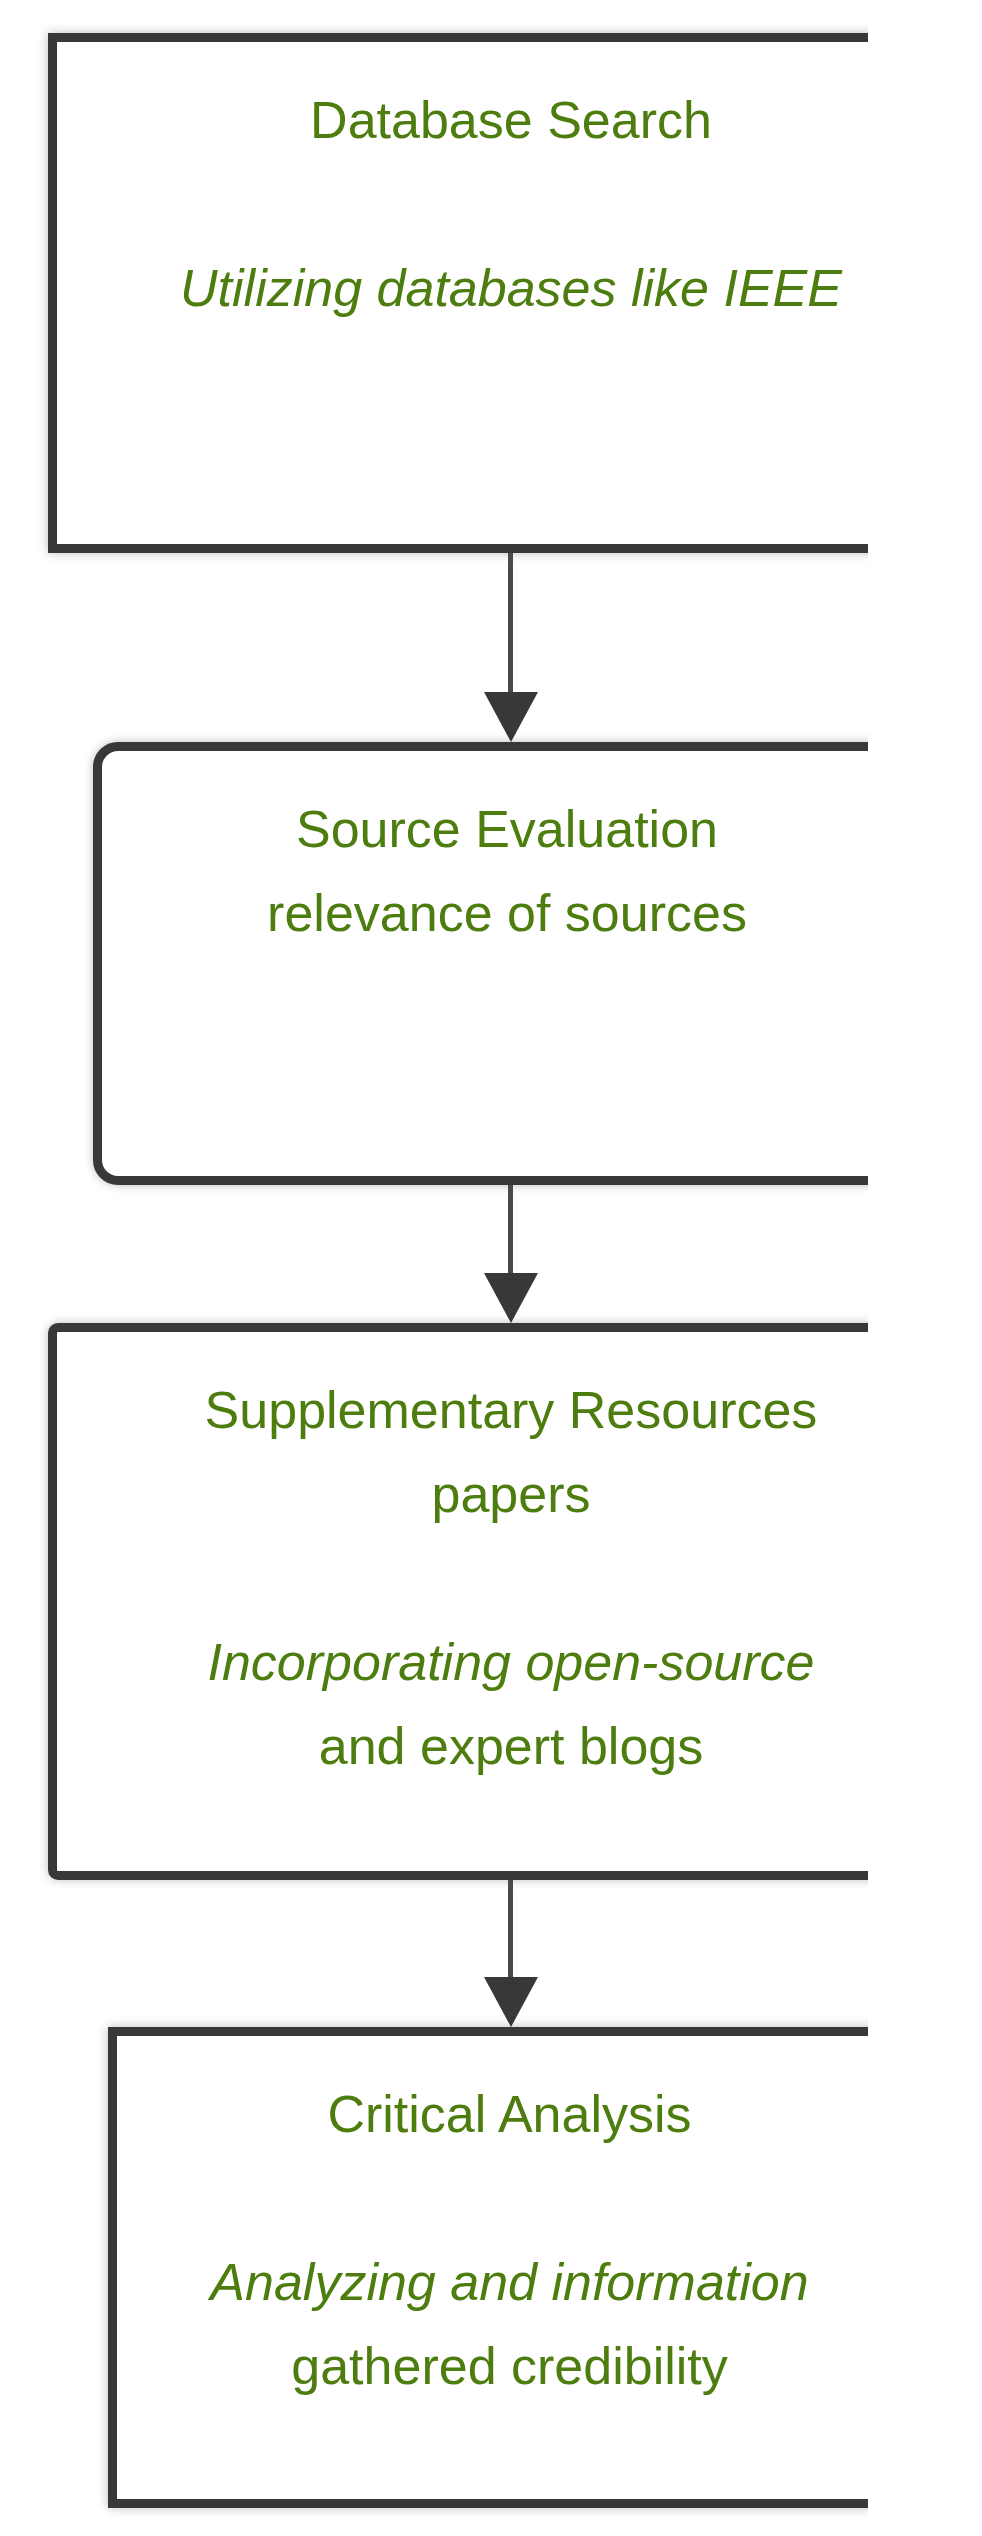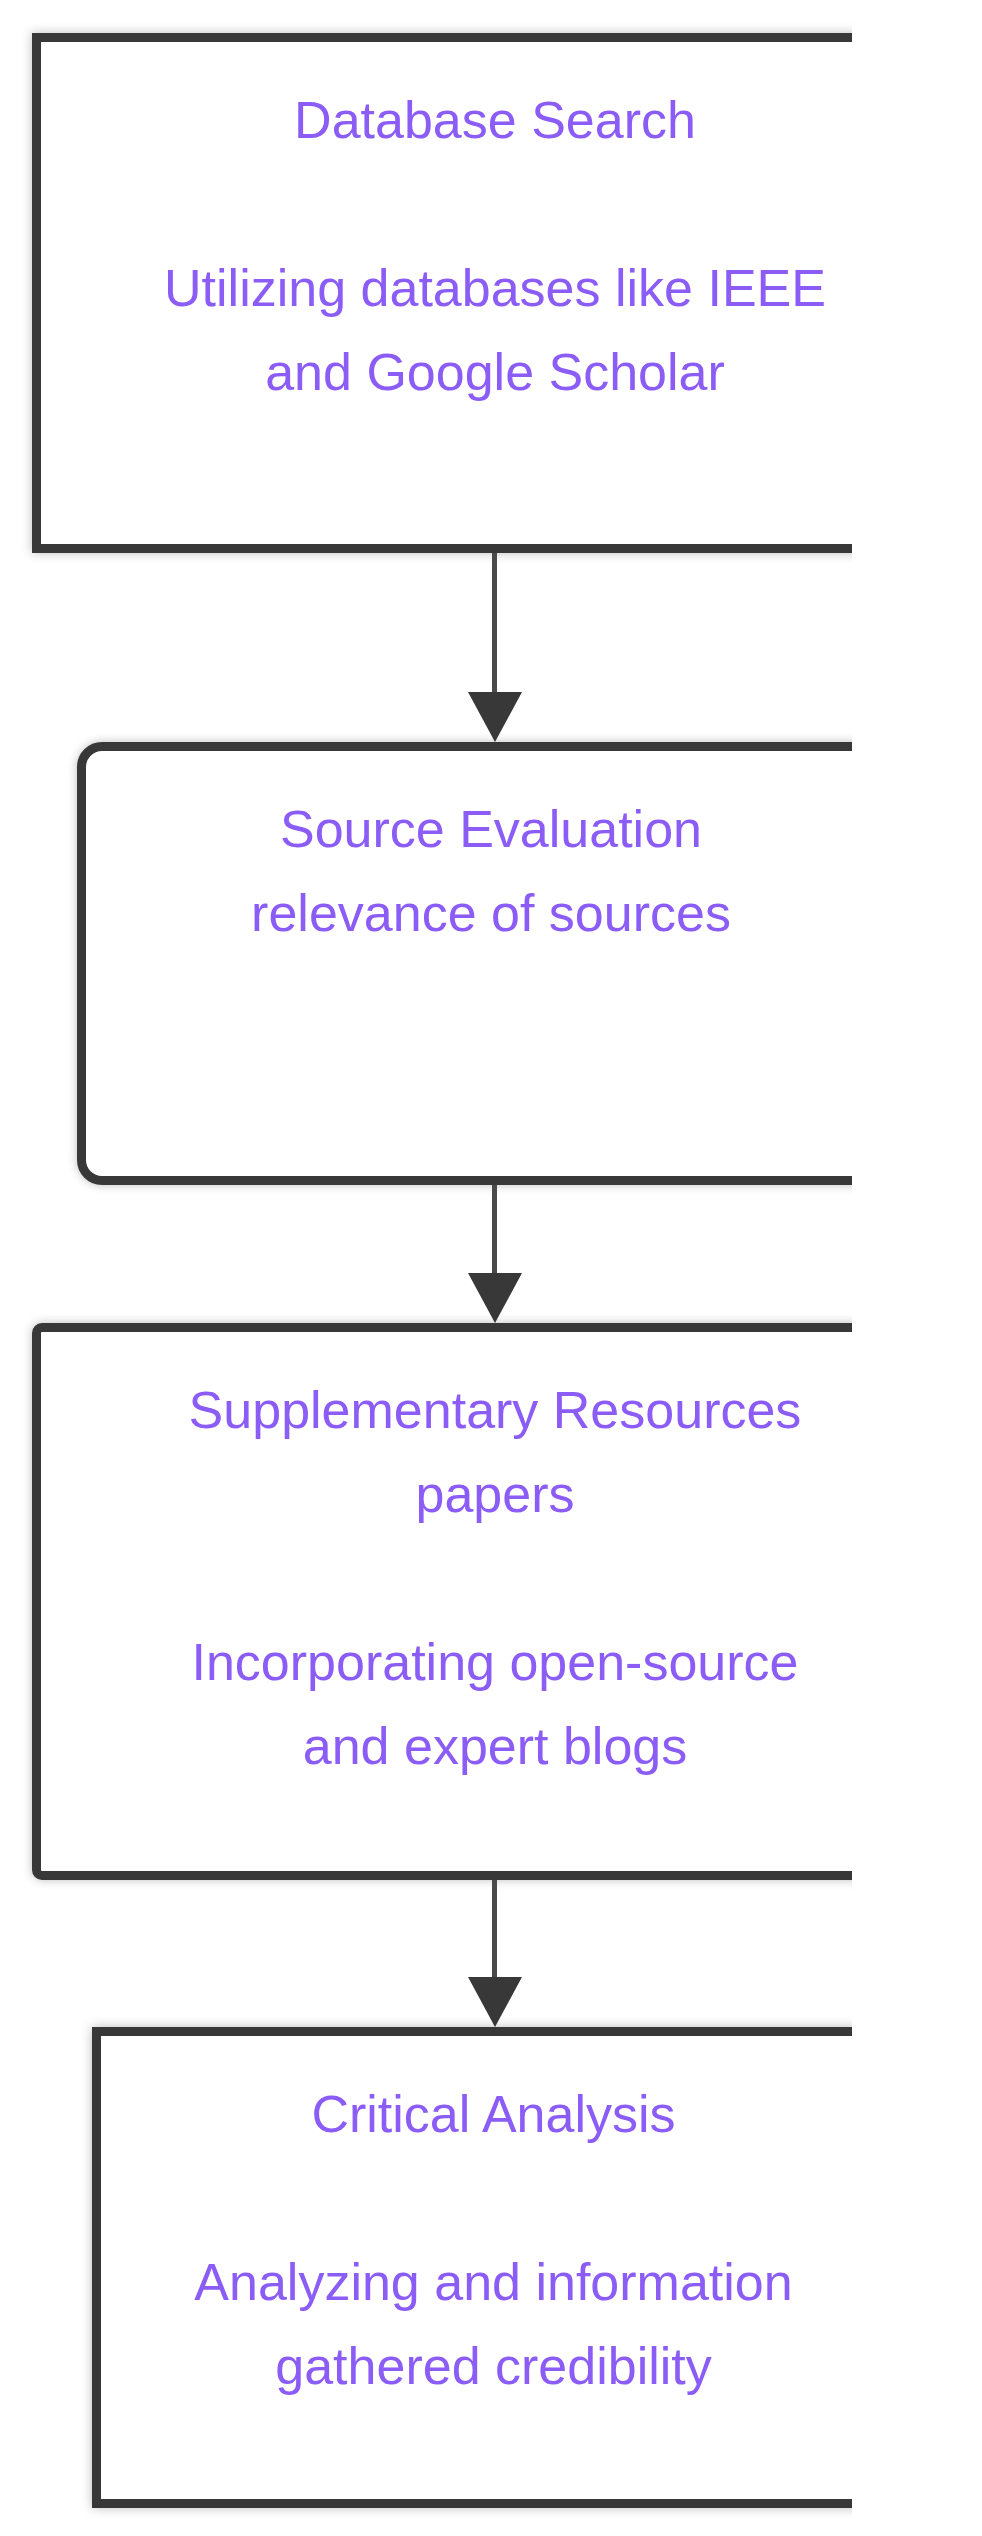--- a/index.html
+++ b/index.html
@@ -6,39 +6,41 @@
     margin: 0;
     padding: 0;
     background: #ffffff;
   }
   .canvas {
     position: relative;
     width: 852px;
     height: 2536px;
     background: #ffffff;
     font-family: "Liberation Sans", sans-serif;
-    color: #8b5cf6;
+    color: #4d7c0f;
     overflow: hidden;
+    margin-left: 16px;
   }
   .node {
     position: absolute;
     box-sizing: border-box;
     background: #ffffff;
     border: 9px solid #383838;
     box-shadow: 0 0 10px rgba(40,40,40,0.30);
     text-align: center;
     font-size: 52px;
     line-height: 84px;
     padding-top: 36px;
   }
   .node .line {
     white-space: nowrap;
   }
   .node .body-start {
     margin-top: 84px; 
+    font-style: italic;
   }
   .node-1 { left: 32px;  top: 33px;   width: 926px; height: 520px; }
   .node-2 { left: 77px;  top: 742px;  width: 828px; height: 443px; border-radius: 25px; }
   .node-3 { left: 32px;  top: 1323px; width: 926px; height: 557px; border-radius: 10px; }
   .node-4 { left: 92px;  top: 2027px; width: 803px; height: 481px; }
 
   .arrow {
     position: absolute;
     left: 0;
     top: 0;
@@ -69,21 +71,20 @@
   .arrow-3 .head  { left: 468px; top: 1977px; }
 </style>
 </head>
 <body>
 
 <div class="canvas">
 
   <div class="node node-1">
     <div class="line">Database Search</div>
     <div class="line body-start">Utilizing databases like IEEE</div>
-    <div class="line">and Google Scholar</div>
   </div>
 
   <div class="arrow arrow-1">
     <div class="shaft"></div>
     <div class="head"></div>
   </div>
 
   <div class="node node-2">
     <div class="line">Source Evaluation</div>
     <div class="line">relevance of sources</div>

